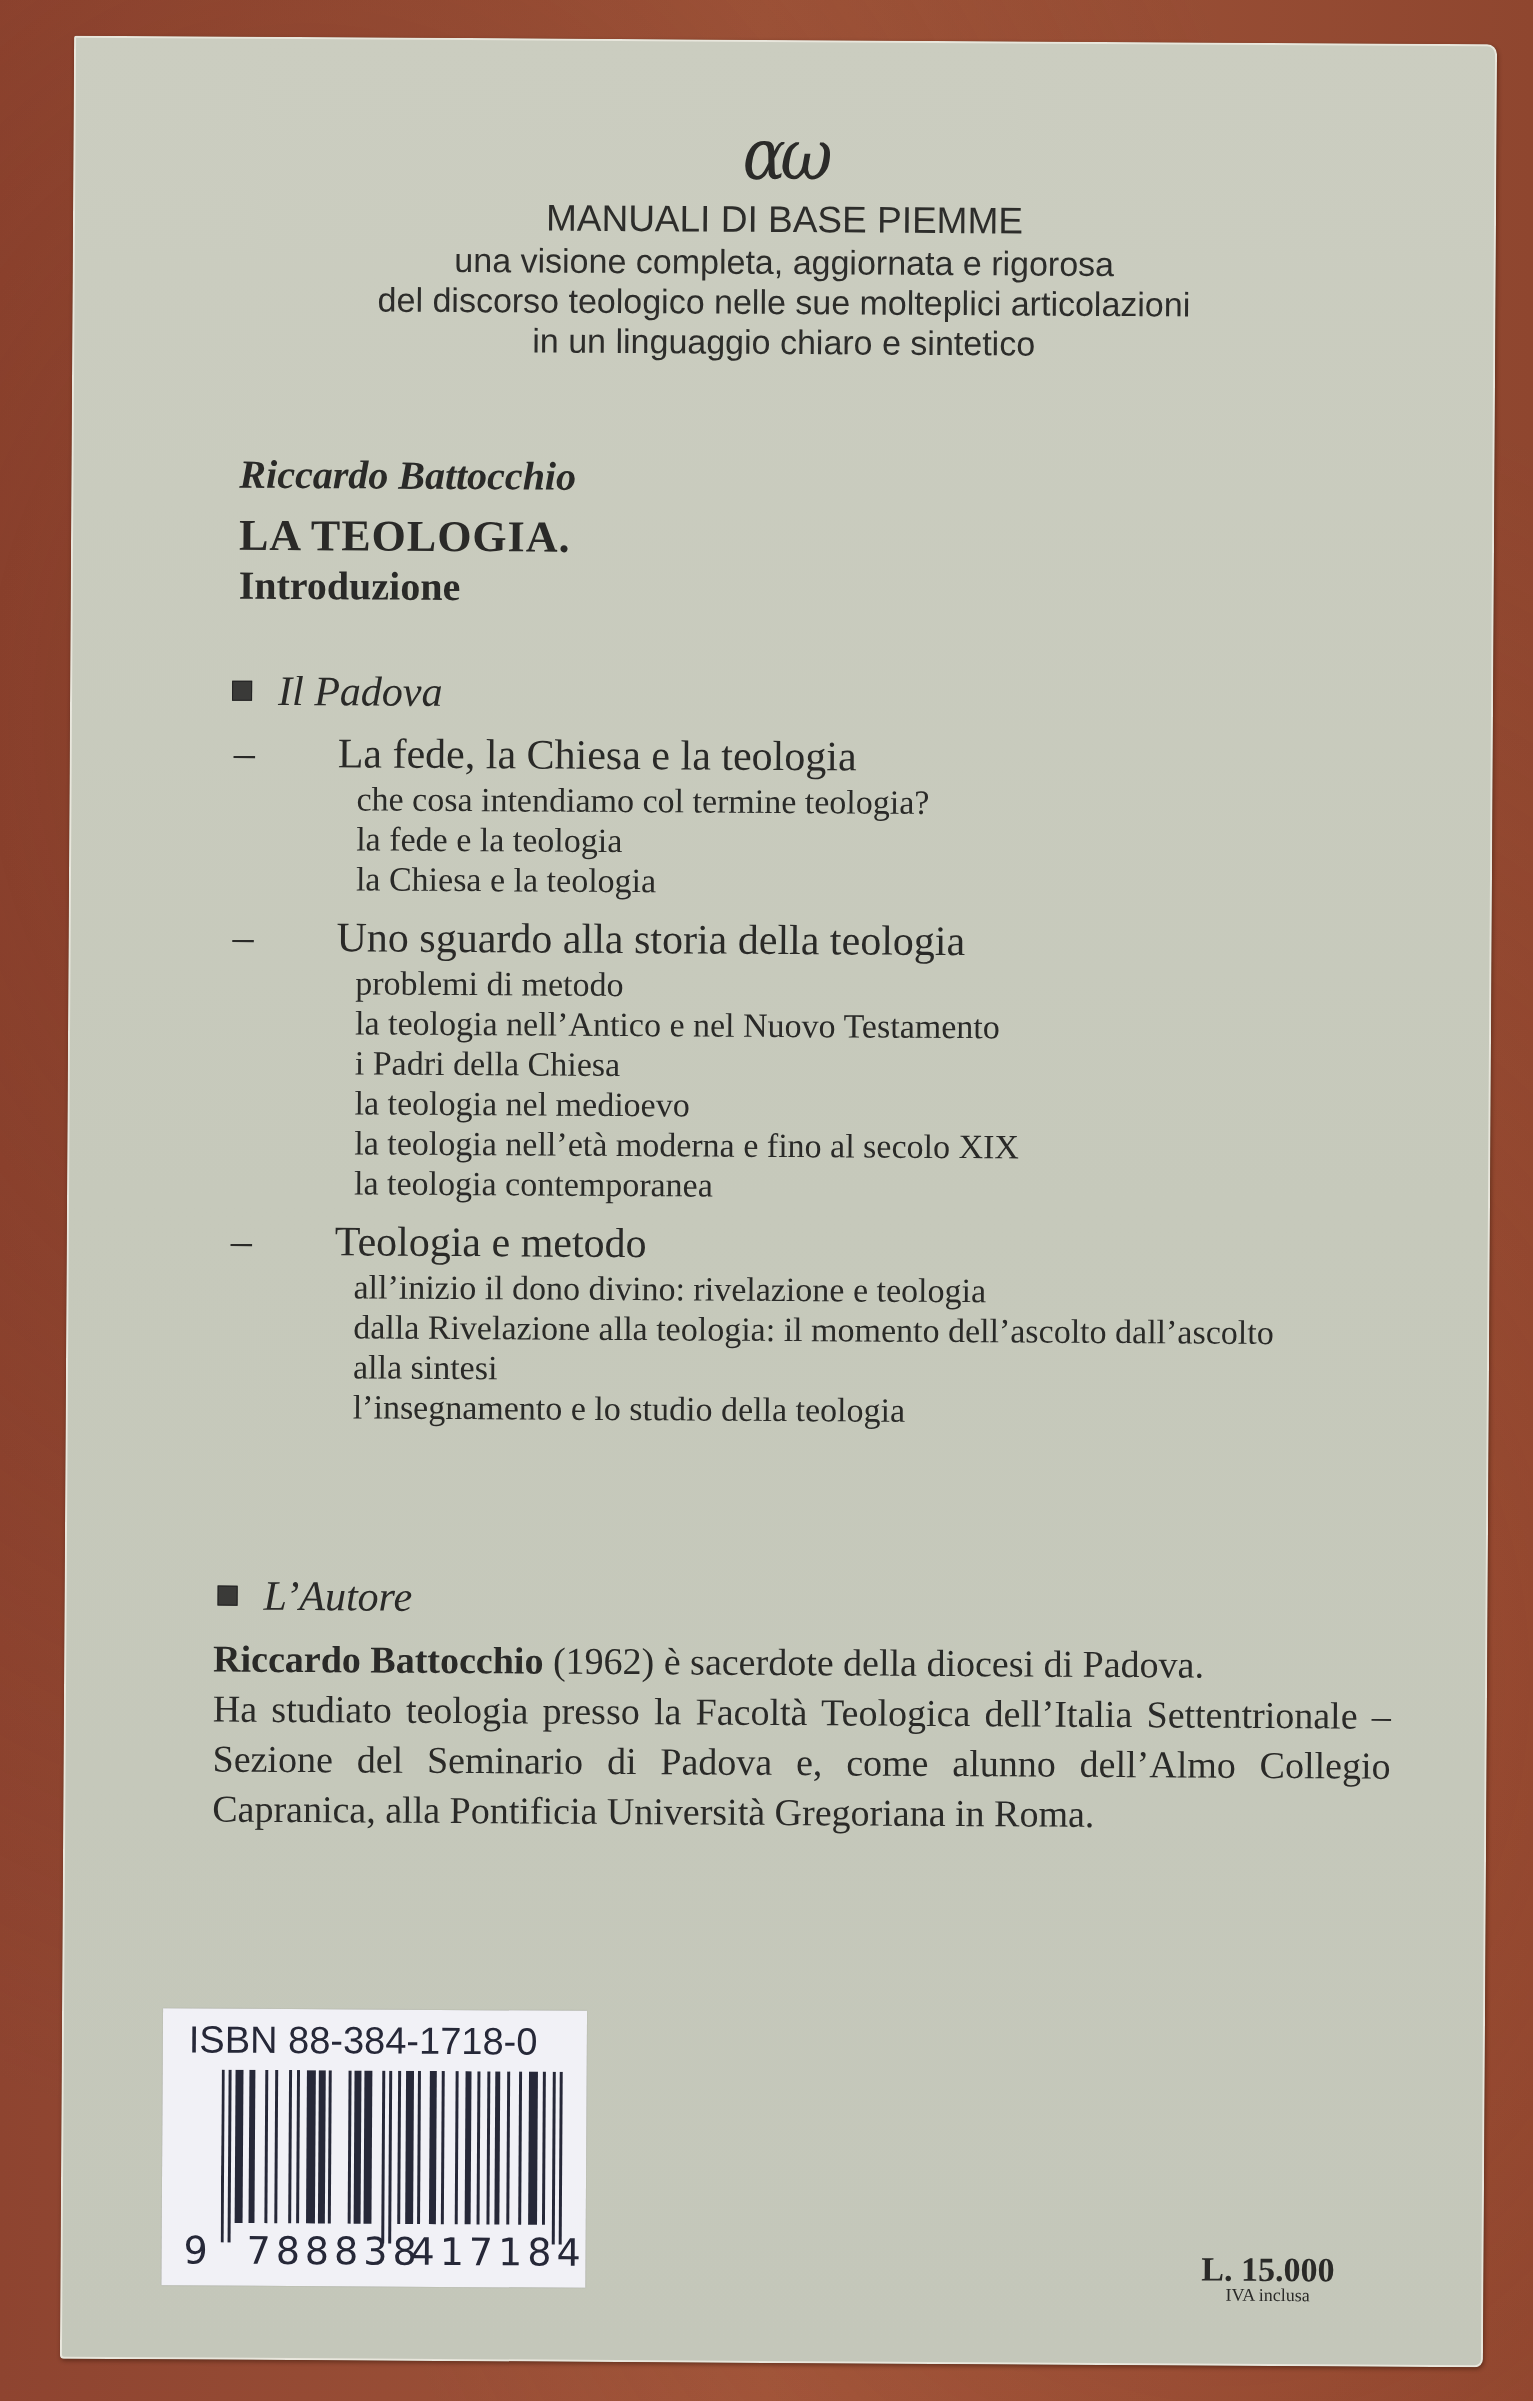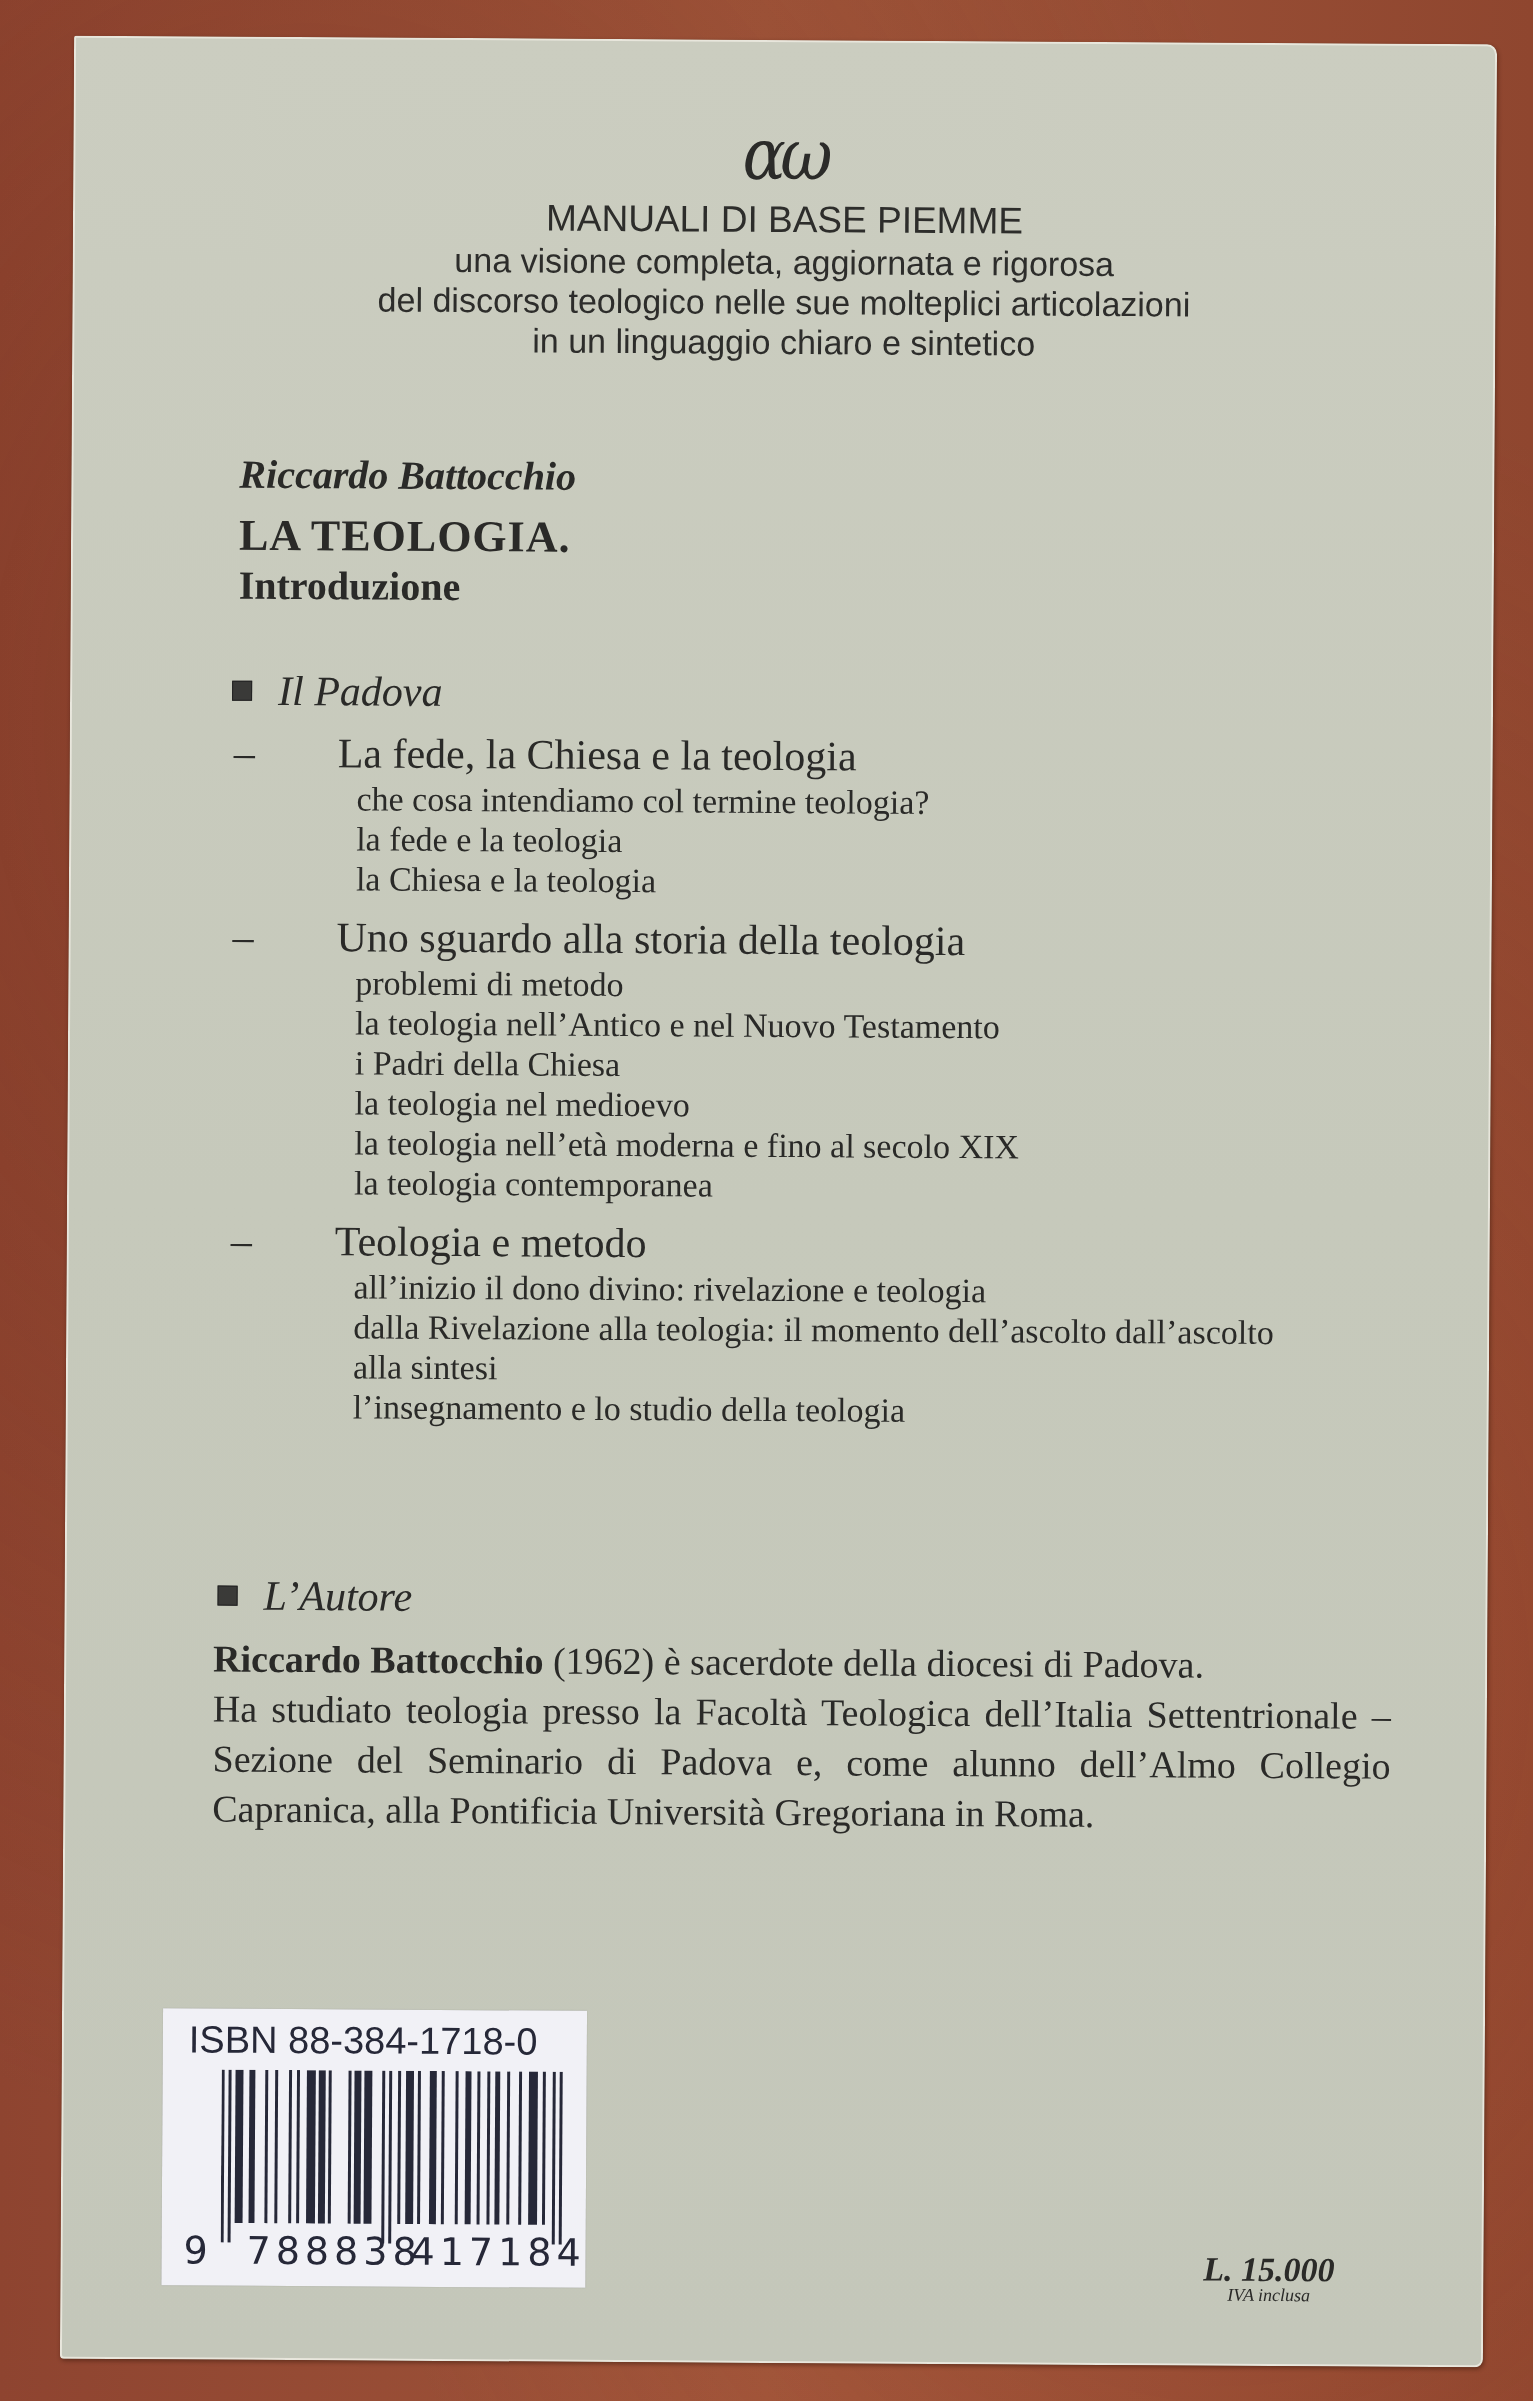--- a/index.html
+++ b/index.html
@@ -176,21 +176,20 @@
       font-size: 38px;
       color: #262838;
     }
 
     
     .price {
       position: absolute;
       right: 149px;
       top: 2208px;
       text-align: center;
-      font-style: italic;
     }
     .price-main {
       font-size: 34px;
       font-weight: bold;
       color: #2a2a28;
     }
     .price-note {
       font-size: 18px;
       color: #2a2a28;
       margin-top: -4px;

